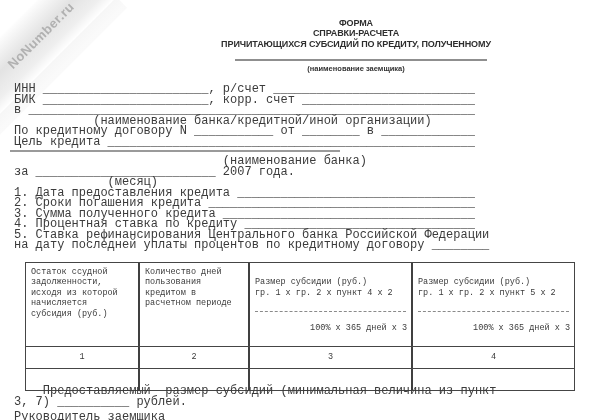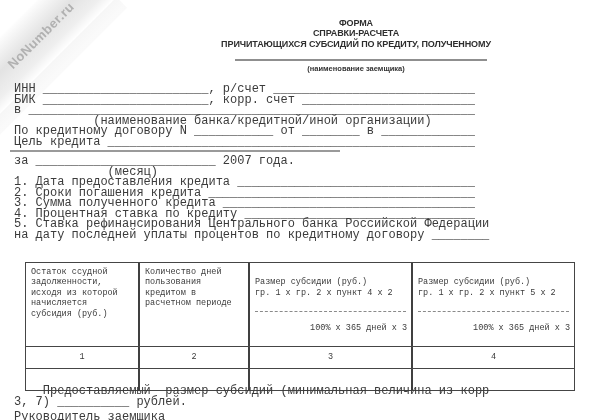--- a/index.html
+++ b/index.html
@@ -74,20 +74,21 @@
   <div class="mono-line">БИК _______________________, корр. счет ________________________</div>
   <div class="mono-line">в ______________________________________________________________</div>
   <div class="mono-line">           (наименование банка/кредитной/иной организации)</div>
   <div class="mono-line">По кредитному договору N ___________ от ________ в _____________</div>
   <div class="mono-line">Цель кредита ___________________________________________________</div>
 </div>
 
 <div class="mid-rule"></div>
 
 <div class="form-block b">
+  <div class="mono-line">                             (наименование банка)</div>
   <div class="mono-line">за _________________________ 2007 года.</div>
   <div class="mono-line">             (месяц)</div>
   <div class="mono-line">1. Дата предоставления кредита _________________________________</div>
   <div class="mono-line">2. Сроки погашения кредита _____________________________________</div>
   <div class="mono-line">3. Сумма полученного кредита ___________________________________</div>
   <div class="mono-line">4. Процентная ставка по кредиту ________________________________</div>
   <div class="mono-line">5. Ставка рефинансирования Центрального банка Российской Федерации</div>
   <div class="mono-line">на дату последней уплаты процентов по кредитному договору ________</div>
 </div>
 
@@ -123,16 +124,16 @@
   </div>
   <div class="t-row vals">
     <div class="t-cell c1"></div>
     <div class="t-cell c2"></div>
     <div class="t-cell c3"></div>
     <div class="t-cell c4"></div>
   </div>
 </div>
 
 <div class="footer-block">
-  <div class="mono-line">    Предоставляемый  размер субсидий (минимальная величина из корр</div>
+  <div class="mono-line">    Предоставляемый  размер субсидий (минимальная величина из пункт</div>
   <div class="mono-line">3, 7) __________ рублей.</div>
 </div>
 <div class="signature mono-line">Руководитель заемщика</div>
 
 </body></html>

